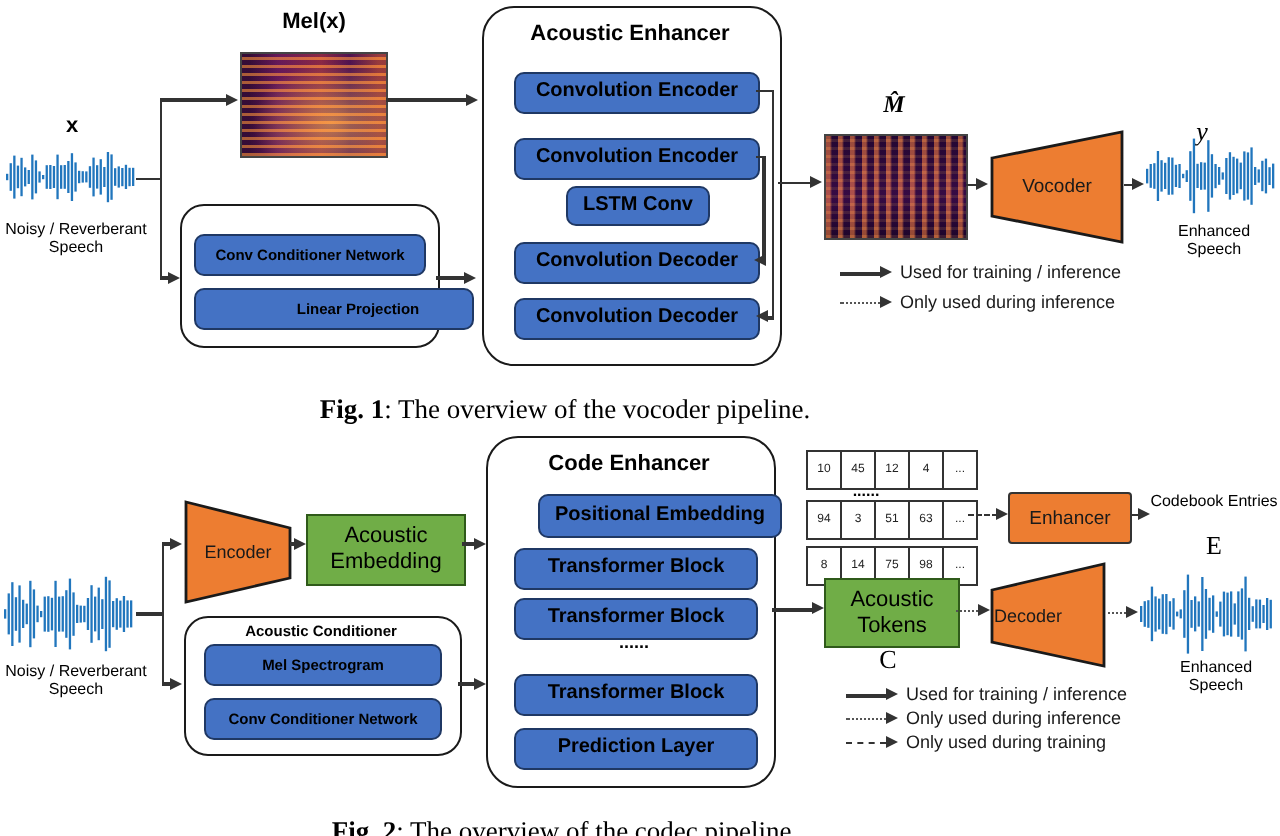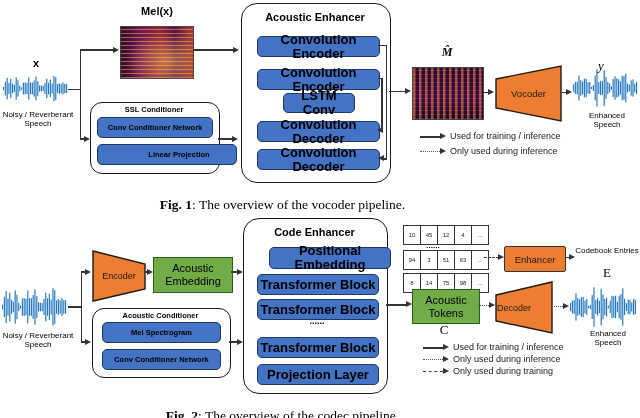--- a/index.html
+++ b/index.html
@@ -5,21 +5,21 @@
   html,body{margin:0;padding:0;background:#fff;}
   .canvas{position:relative;width:640px;height:418px;background:#fff;overflow:hidden;
           font-family:"Liberation Sans",sans-serif;color:#000;}
   
   .roundbox{position:absolute;background:#fff;border:1.6px solid #1a1a1a;border-radius:16px;}
   .roundbox.sm{border-radius:12px;border-width:1.4px;}
   
   .blk{position:absolute;background:#4472C4;border:1.3px solid #1F3864;border-radius:5px;
        display:flex;align-items:center;justify-content:center;text-align:center;
        font-weight:bold;color:#000;line-height:1.05;}
-  .f9{font-size:13px;} .f75{font-size:7.5px;}
+  .f9{font-size:10px;} .f75{font-size:7.5px;}
   
   .green{position:absolute;background:#70AD47;border:1.4px solid #2f5a1a;
          display:flex;align-items:center;justify-content:center;text-align:center;
          font-size:11px;color:#000;line-height:1.15;}
   
   .orange-rect{position:absolute;background:#ED7D31;border:1.3px solid #333;border-radius:2px;
          display:flex;align-items:center;justify-content:center;font-size:9.5px;color:#1a1a1a;}
   
   .ttl{position:absolute;text-align:center;font-weight:bold;}
   .lbl{position:absolute;text-align:center;line-height:1.15;}
@@ -100,21 +100,20 @@
         <rect x="54.0" y="11.1" width="1.15" height="8.8"></rect>
         <rect x="55.8" y="10.2" width="1.15" height="10.6"></rect>
         <rect x="57.6" y="11.0" width="1.15" height="9.1"></rect>
         <rect x="59.4" y="9.4" width="1.15" height="12.1"></rect>
         <rect x="61.2" y="10.9" width="1.15" height="9.2"></rect>
         <rect x="63.0" y="10.9" width="1.15" height="9.1"></rect>
       </svg></div>
   <div class="lbl" style="left:0px;top:110px;width:76px;font-size:8px;">Noisy / Reverberant Speech</div>
 
   <div class="roundbox sm" style="left:90px;top:102px;width:128px;height:70px;"></div>
-  <div class="ttl" style="left:90px;top:105px;width:128px;font-size:7.5px;">SSL Conditioner</div>
   <div class="blk f75" style="left:97px;top:117px;width:114px;height:19px;">Conv Conditioner Network</div>
   <div class="blk f75" style="left:97px;top:144px;width:114px;height:19px;padding-left:24px;">Linear Projection</div>
 
   <div class="roundbox" style="left:241px;top:3px;width:148px;height:178px;"></div>
   <div class="ttl" style="left:241px;top:11px;width:148px;font-size:11px;">Acoustic Enhancer</div>
   <div class="blk f9" style="left:257px;top:36px;width:121px;height:19px;">Convolution Encoder</div>
   <div class="blk f9" style="left:257px;top:69px;width:121px;height:19px;">Convolution Encoder</div>
   <div class="blk f9" style="left:283px;top:93px;width:70px;height:18px;">LSTM Conv</div>
   <div class="blk f9" style="left:257px;top:121px;width:121px;height:19px;">Convolution Decoder</div>
   <div class="blk f9" style="left:257px;top:149px;width:121px;height:19px;">Convolution Decoder</div>
@@ -261,21 +260,21 @@
   <div class="blk f75" style="left:102px;top:322px;width:117px;height:19px;">Mel Spectrogram</div>
   <div class="blk f75" style="left:102px;top:349px;width:117px;height:19px;">Conv Conditioner Network</div>
 
   <div class="roundbox" style="left:243px;top:218px;width:143px;height:174px;"></div>
   <div class="ttl" style="left:243px;top:226px;width:143px;font-size:11px;">Code Enhancer</div>
   <div class="blk f9" style="left:257px;top:247px;width:120px;height:20px;margin-left:12px;">Positional Embedding</div>
   <div class="blk f9" style="left:257px;top:274px;width:120px;height:19px;">Transformer Block</div>
   <div class="blk f9" style="left:257px;top:299px;width:120px;height:19px;">Transformer Block</div>
   <div class="ttl" style="left:257px;top:316px;width:120px;font-size:9px;">......</div>
   <div class="blk f9" style="left:257px;top:337px;width:120px;height:19px;">Transformer Block</div>
-  <div class="blk f9" style="left:257px;top:364px;width:120px;height:19px;">Projection Layer</div>
+  <div class="blk f9" style="left:257px;top:364px;width:120px;height:19px;">Prediction Layer</div>
 
   <div class="trow" style="left:403px;top:225px;">
     <div class="tcell">10</div>
     <div class="tcell">45</div>
     <div class="tcell">12</div>
     <div class="tcell">4</div>
     <div class="tcell">...</div>
   </div>
   <div class="ttl" style="left:403px;top:241px;width:60px;font-size:8px;">......</div>
   <div class="trow" style="left:403px;top:250px;">

